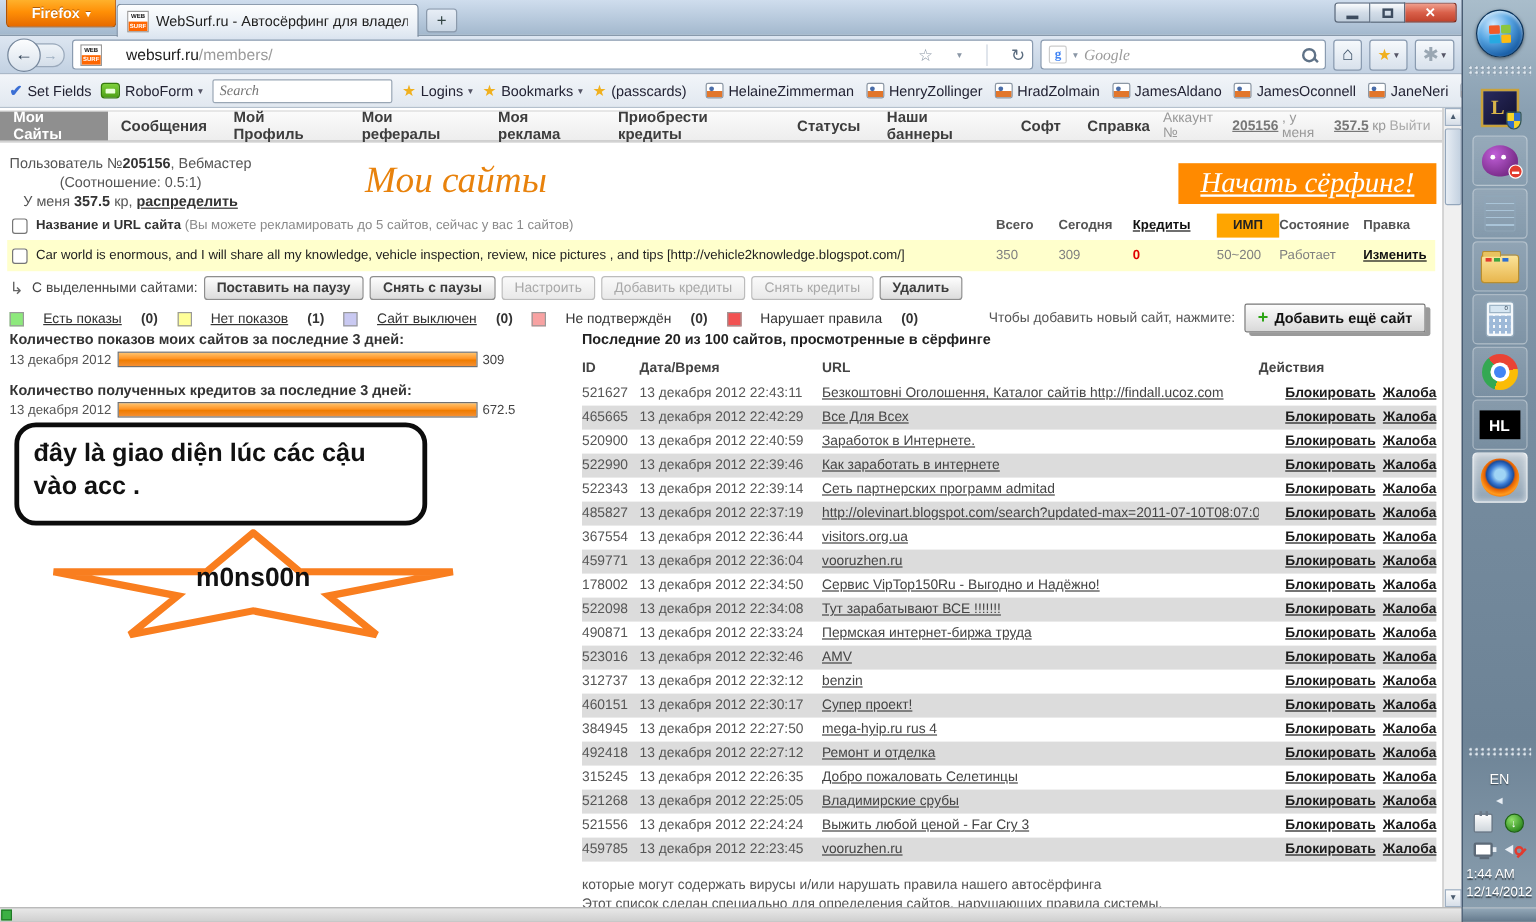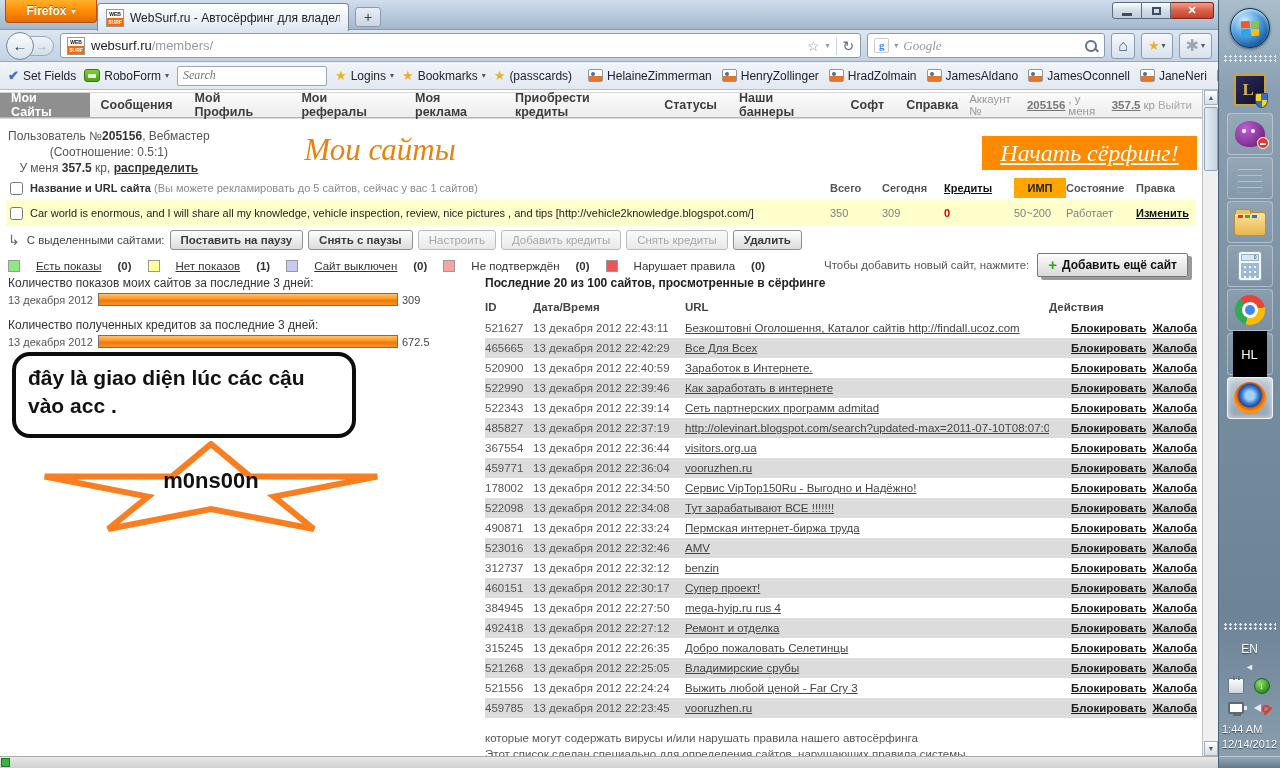--- a/index.html
+++ b/index.html
@@ -49,21 +49,21 @@
   .navbar { height:32px; background:linear-gradient(#dde6f1,#c2d1e2);
     border-bottom:1px solid #98a9bc; display:flex; align-items:center; padding:0 6px; gap:6px; }
   .navarrows { display:flex; align-items:center; }
   .backbtn { width:28px; height:28px; border-radius:50%; border:1px solid #76879c;
     background:linear-gradient(#fcfdfe,#d9e2ec); color:#2c3e52; font-size:15px; font-weight:bold;
     display:flex; align-items:center; justify-content:center; z-index:2; }
   .fwdbtn { width:24px; height:20px; margin-left:-4px; border-radius:0 10px 10px 0;
     border:1px solid #9aa9bb; background:linear-gradient(#eef3f8,#d4dee9); color:#9fb0c2;
     font-size:12px; display:flex; align-items:center; justify-content:center; }
   .urlbar { flex:1; height:25px; background:#fff; border:1px solid #8a9bb0; border-radius:3px;
-    display:flex; align-items:center; padding:0 6px; gap:6px; font-size:13px; }
+    display:flex; align-items:center; padding:0 6px; gap:20px; font-size:13px; }
   .urlhost { color:#1c1c1c; } .urlpath { color:#9a9a9a; }
   .urlbar .spacer { flex:1; }
   .icon-glyph { color:#8b97a6; font-size:14px; }
   .sep-v { width:1px; height:18px; background:#ccd5df; }
   .reloadg { color:#5a6b7e; font-size:14px; }
   .searchbox { width:238px; height:25px; background:#fff; border:1px solid #8a9bb0;
     border-radius:3px; display:flex; align-items:center; padding:0 6px; gap:5px; font-size:13px; }
   .gicon { width:15px; height:15px; border:1px solid #ccc; border-radius:2px; background:#fff;
     color:#4285f4; font-weight:bold; font-size:11px; line-height:13px; text-align:center;
     font-family:"Liberation Serif", serif; }
@@ -162,21 +162,21 @@
 
   .addsite { position:absolute; right:14px; top:163px; display:flex; align-items:center;
     gap:8px; font-size:11.5px; color:#555; }
   .addbtn { display:flex; align-items:center; gap:5px; font-size:12px; font-weight:bold;
     color:#111; padding:4px 10px; border:1px solid #777; border-radius:2px;
     background:linear-gradient(#fdfdfd,#d9d9d9); box-shadow:4px 3px 0 #9a9a9a; cursor:pointer; }
   .plus { color:#2da515; font-weight:bold; font-size:15px; line-height:10px; }
 
   
   .stats { position:absolute; left:8px; top:186px; width:470px; font-size:12px; }
-  .stitle { font-weight:normal; color:#333; margin-bottom:3px; }
+  .stitle { font-weight:bold; color:#333; margin-bottom:3px; }
   .sbarrow { display:flex; align-items:center; gap:4px; margin-bottom:12px; font-size:11px;
     color:#555; }
   .sbarlabel { flex:0 0 86px; }
   .sbar { width:300px; height:13px; border:1px solid #707070;
     background:linear-gradient(#ffc36e 0%, #ff9322 45%, #ef7c00 55%, #f59033 100%); }
   .sval { color:#444; }
 
   
   .bubble { position:absolute; left:12px; top:262px; width:344px; height:86px;
     border:4px solid #0c0c0c; border-radius:18px; background:#fff; padding:8px 12px;
@@ -270,21 +270,21 @@
   .calcicon .keys { margin-top:2px; height:15px;
     background-image:repeating-linear-gradient(90deg,#9db9d8 0 3px,#0000 3px 5px),
                      repeating-linear-gradient(#9db9d8 0 3px,#0000 3px 5px); }
   .chromeicon { width:30px; height:30px; border-radius:50%;
     background:conic-gradient(from -40deg, #ea4335 0 33%, #fbbc05 0 66%, #34a853 0 100%);
     position:relative; }
   .chromeicon::before { content:""; position:absolute; left:7px; top:7px; width:16px;
     height:16px; border-radius:50%; background:#fff; }
   .chromeicon::after { content:""; position:absolute; left:10px; top:10px; width:10px;
     height:10px; border-radius:50%; background:#4285f4; }
-  .hlicon { width:34px; height:46px; background:#000; color:#fff; font-weight:normal;
+  .hlicon { width:34px; height:24px; background:#000; color:#fff; font-weight:bold;
     font-size:13px; display:flex; align-items:center; justify-content:center; }
   .fficon { width:32px; height:32px; border-radius:50%;
     background:radial-gradient(circle at 50% 42%, #9fd4f5 0 18%, #3b7bd4 34%, #1a4e9e 46%, #e66000 52%, #ff9a1e 68%, #e05a00 88%, #b94a00 100%); }
 
   .tb-spacer { flex:1; }
   .lang { color:#fff; font-size:12px; margin:6px 0 4px; text-shadow:0 1px 1px rgba(0,0,0,.5); }
   .hiddenicons { color:#e8eef4; font-size:9px; margin:2px 0 6px; cursor:pointer; }
   .tray { display:grid; grid-template-columns:18px 18px; gap:6px 8px; margin-bottom:6px; }
   .trayicon { width:16px; height:16px; position:relative; }
   .plugicon { background:linear-gradient(#fdfdfd,#cfd6dc); border:1px solid #6b7886;

